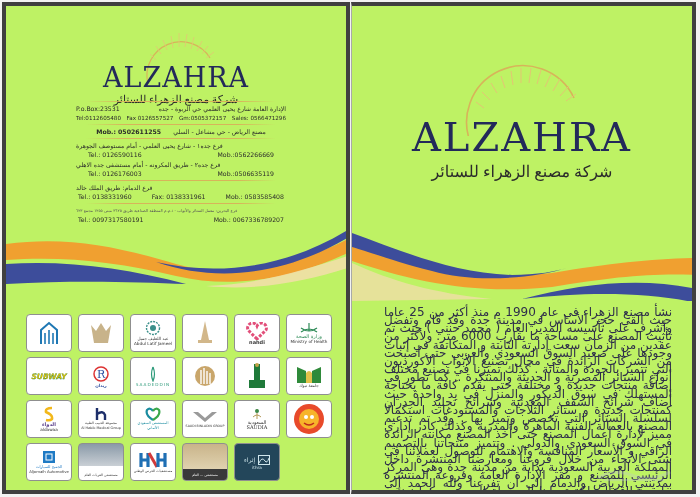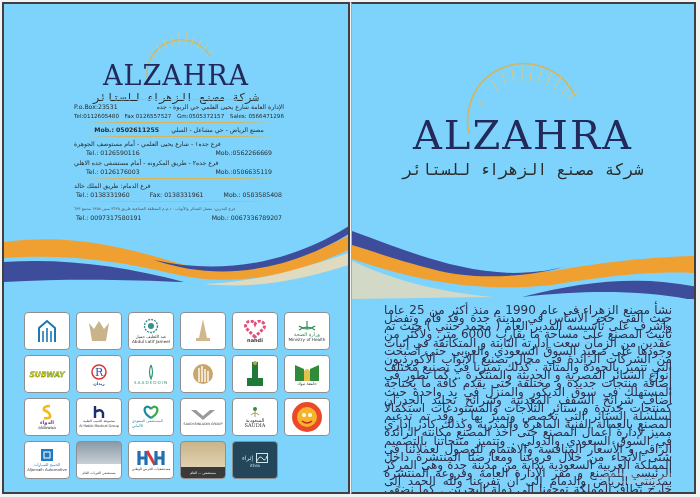--- a/index.html
+++ b/index.html
@@ -1,27 +1,27 @@
 <!DOCTYPE html>
 <html><head>
 <meta charset="utf-8">
 <style>
   * { box-sizing: border-box; margin: 0; padding: 0; }
   html, body { width: 700px; height: 497px; overflow: hidden; background: #f3f3f3; }
   body { position: relative; font-family: "DejaVu Sans", sans-serif; }
 
-  .page { position: absolute; top: 2px; background: #7dd3fc; border: 2px solid #404040; overflow: hidden; }
+  .page { position: absolute; top: 2px; background: #bef264; border: 4px solid #404040; overflow: hidden; }
   #page-left { left: 2px; width: 348px; height: 492px; }
   #page-right { left: 351px; width: 345px; height: 492px; border-left: 1px solid #a9a9a9; }
 
   
   .brand { position: absolute; left: 0; right: 0; text-align: center; }
   .brand .sun { position: absolute; left: 50%; }
   .brand-name { font-family: "DejaVu Serif", serif; color: #23295a; letter-spacing: 1px; position: relative; }
-  .brand-ar { font-family: Liberation Mono, monospace; color: #2b2b2b; position: relative; direction: rtl; }
+  .brand-ar { font-family: Liberation Serif, serif; color: #2b2b2b; position: relative; direction: rtl; }
 
   #left-brand { top: 18px; }
   #left-brand .sun { top: 0; margin-left: -50px; width: 100px; height: 60px; }
   #left-brand .brand-name { font-size: 27px; margin-top: 38px; }
   #left-brand .brand-ar { font-size: 11px; margin-top: 0px; }
 
   #right-brand { top: 50px; }
   #right-brand .sun { top: 0; margin-left: -60px; width: 130px; height: 80px; }
   #right-brand .brand-name { font-size: 40px; margin-top: 58px; letter-spacing: 2px; }
   #right-brand .brand-ar { font-size: 16px; margin-top: 2px; }
@@ -37,21 +37,21 @@
 
   
   .wave { position: absolute; left: 0; }
   #left-wave { top: 220px; width: 348px; height: 75px; }
   #right-wave { top: 205px; width: 345px; height: 90px; }
 
   
   .logo-grid { position: absolute; left: 20px; top: 308px; width: 312px; display: grid; grid-template-columns: repeat(6, 46px); grid-auto-rows: 38px; column-gap: 6px; row-gap: 5px; }
   .logo { border: 1px solid #8f8f8f; border-radius: 4px; background: #fff; display: flex; flex-direction: column; align-items: center; justify-content: center; overflow: hidden; position: relative; }
   .logo .mark { display: flex; align-items: center; justify-content: center; }
-  .logo .lbl { font-size: 4.2px; line-height: 5px; color: #333; white-space: nowrap; }
+  .logo .lbl { font-size: 4.2px; line-height: 5px; text-align: center; color: #333; white-space: nowrap; }
   .logo.dark { background: #23465a; }
   .about-text { position: absolute; left: 32px; top: 302px; width: 288px; direction: rtl; text-align: justify; text-align-last: right; font-size: 12px; line-height: 8.15px; color: #2e2e4a; }
 
   .watermark { position: absolute; right: 18px; bottom: 8px; width: 80px; height: 16px; opacity: 0.35; }
 </style>
 </head>
 <body>
 
 <div id="page-left" class="page">
 

